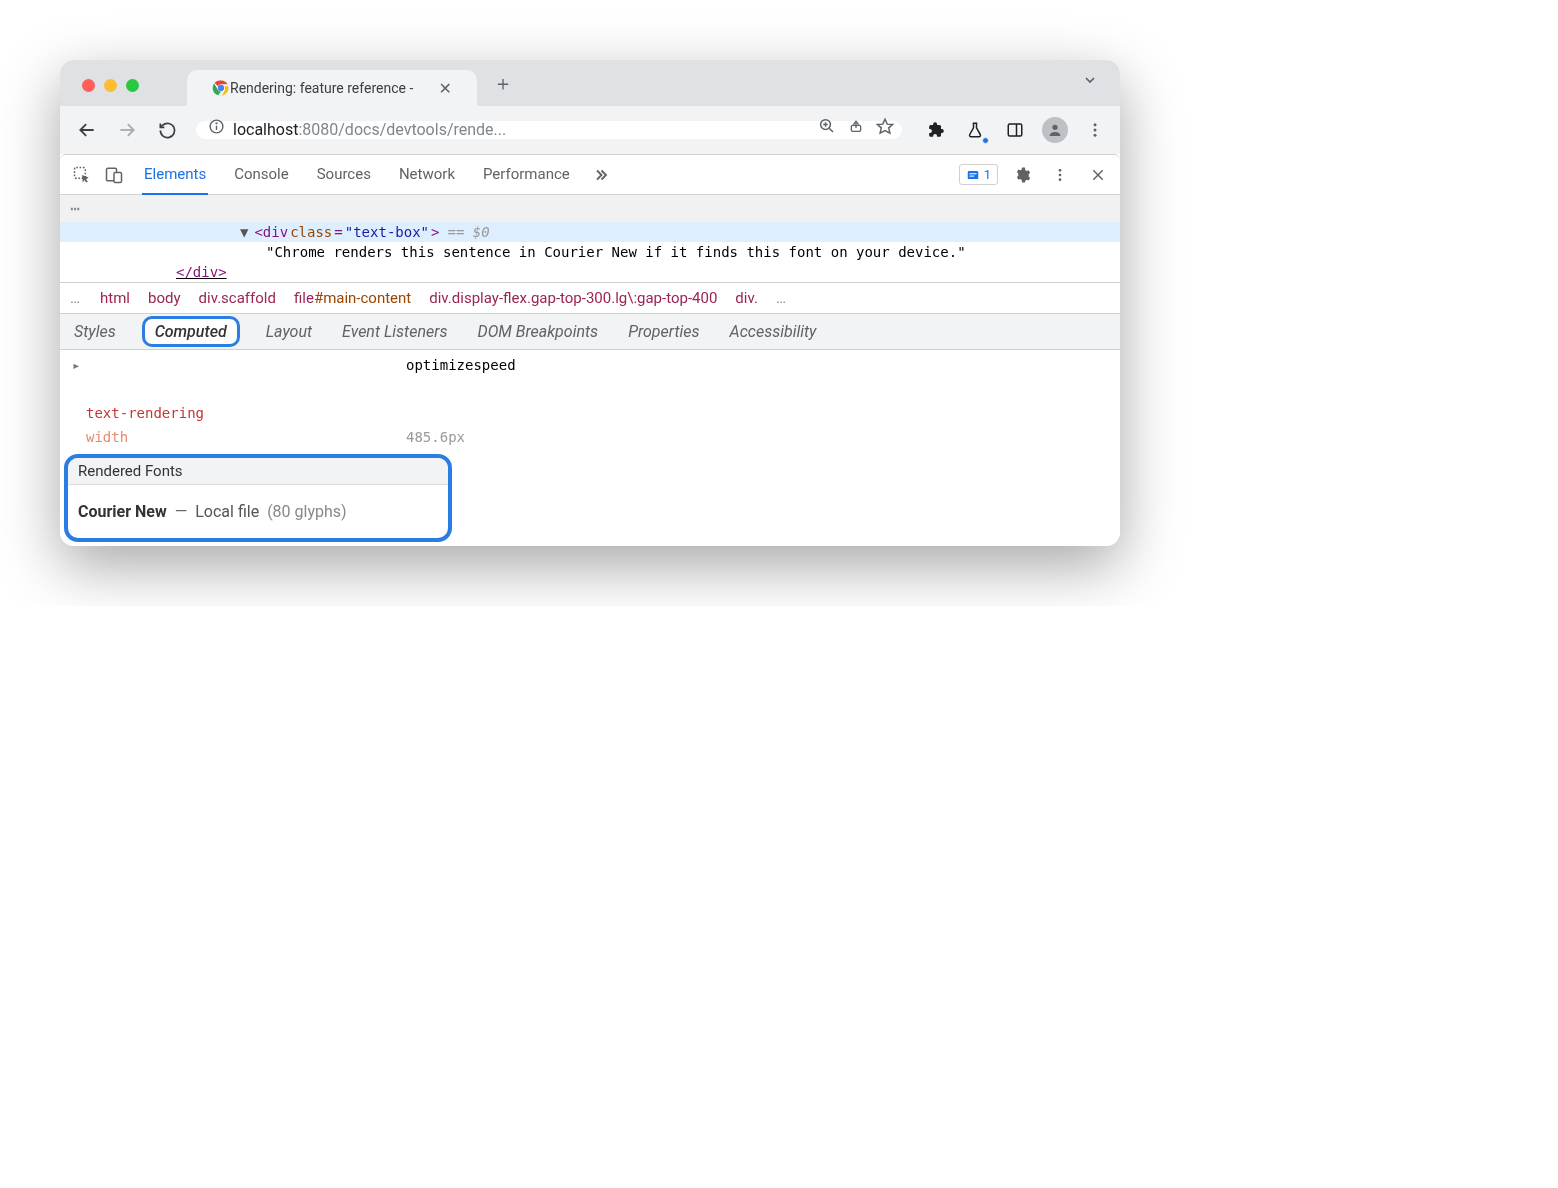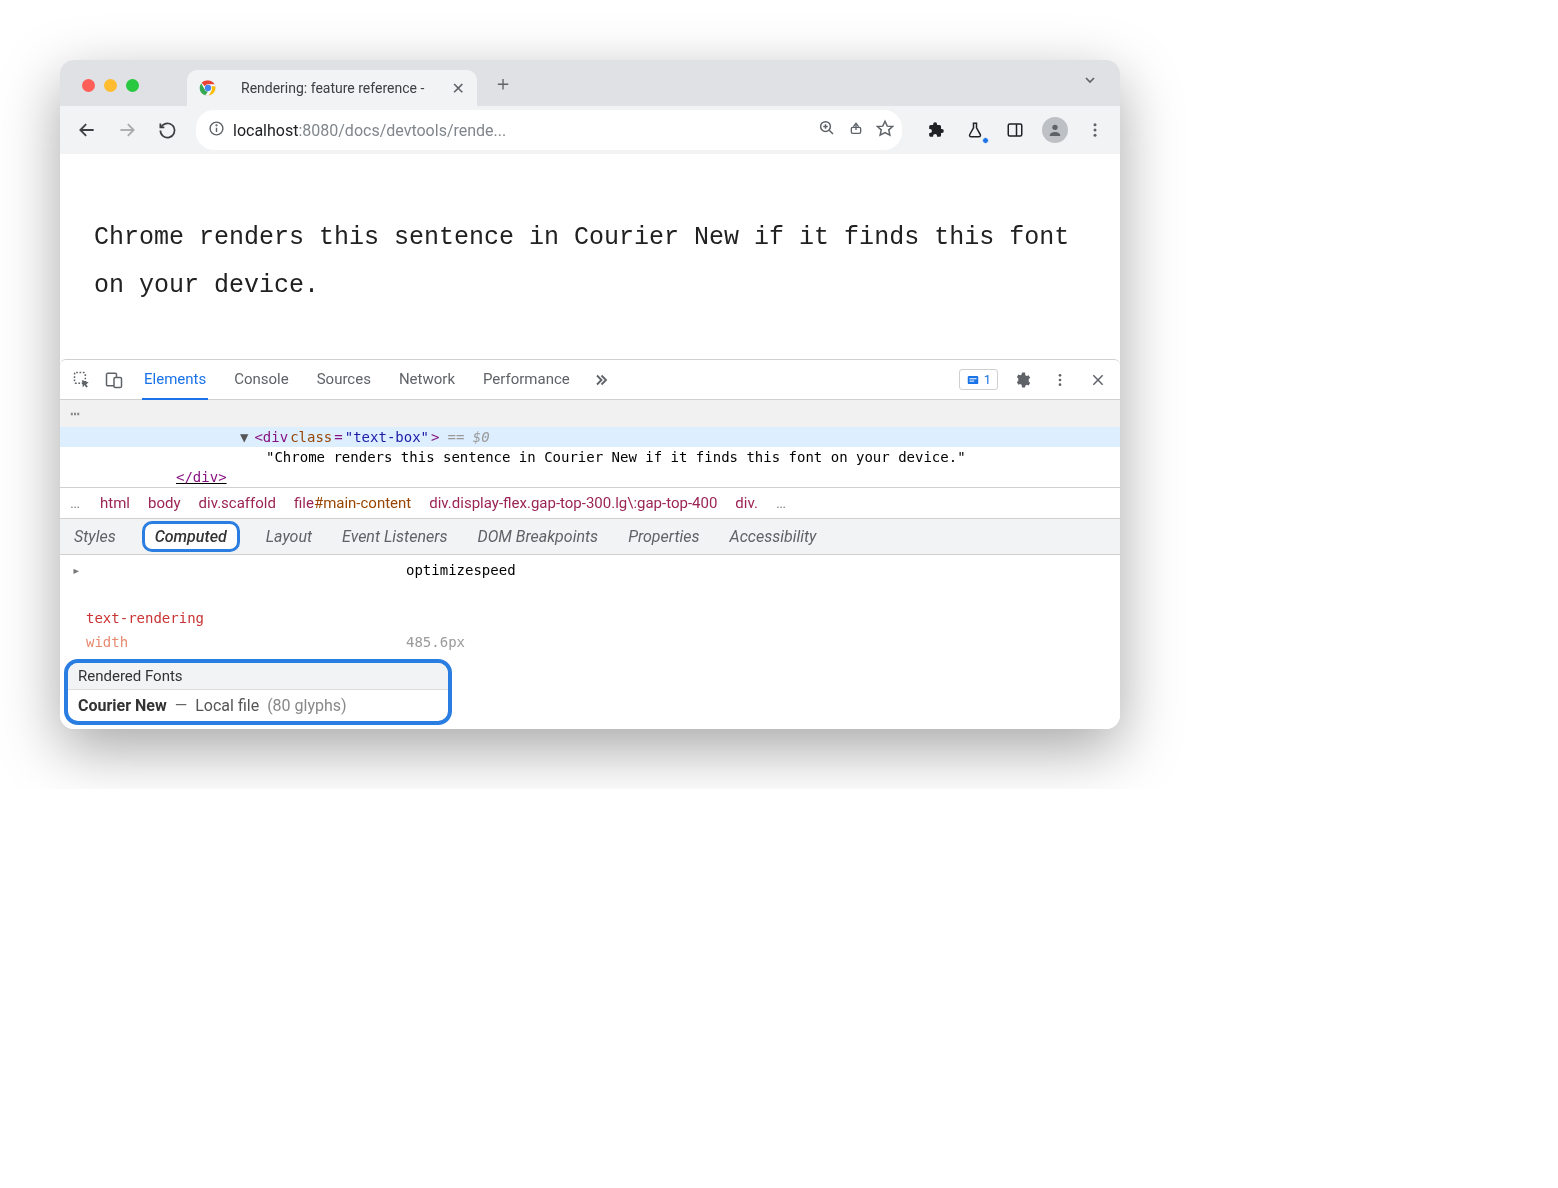--- a/index.html
+++ b/index.html
@@ -28,42 +28,42 @@
 .tl { width: 13px; height: 13px; border-radius: 50%; }
 .tl.red { background: #ff5f57; }
 .tl.yellow { background: #febc2e; }
 .tl.green { background: #28c840; }
 .tab {
   background: #f1f3f4;
   height: 36px;
   border-radius: 10px 10px 0 0;
   display: flex;
   align-items: center;
-  padding: 0 12px;
+  padding: 0 25px;
   margin-left: 48px;
   min-width: 290px;
-  gap: 24px;
+  gap: 0;
 }
 .tab-favicon svg { width: 18px; height: 18px; display:block; }
 .tab-title { font-size: 14px; color: #3c4043; white-space: nowrap; overflow:hidden; text-overflow: ellipsis; flex:1; }
 .tab-close { font-size: 16px; color: #5f6368; cursor:pointer; }
 .newtab { margin-left: 12px; margin-bottom: 9px; font-size: 20px; color: #5f6368; cursor:pointer; width:28px; height:28px; display:flex; align-items:center; justify-content:center; border-radius:50%;}
 .tab-dropdown { margin-left:auto; margin-right:16px; margin-bottom:12px; color:#5f6368; width:28px; height:28px; display:flex; align-items:center; justify-content:center;}
 
 .toolbar {
   background: #f1f3f4;
   height: 48px;
   display: flex;
   align-items: center;
   padding: 0 10px;
   gap: 6px;
 }
 .tbtn { width: 34px; height: 34px; display:flex; align-items:center; justify-content:center; color:#5f6368; cursor:pointer; border-radius:50%; }
 .tbtn.disabled { opacity: 0.4; }
-.omnibox { flex:1; background:#fff; border-radius: 18px; height:40px; display:flex; align-items:center; padding:0 8px 0 12px; gap:8px; margin:0 6px;}
+.omnibox { flex:1; background:#fff; border-radius: 18px; height:18px; display:flex; align-items:flex-end; padding:0 8px 0 12px; gap:8px; margin:0 6px;}
 .pageinfo { color:#5f6368; }
 .url-text { flex:1; font-size:16px; color:#202124; white-space:nowrap; overflow:hidden;}
 .url-muted { color:#80868b; }
 .omni-icons { display:flex; gap:12px; align-items:center; color:#5f6368;}
 .ext-icons { display:flex; gap:10px; align-items:center; color:#3c4043; margin-left:6px;}
 .ext-icons .ic { width:30px; height:30px; display:flex; align-items:center; justify-content:center; }
 
 .page-content {
   background:#fff;
   padding: 60px 30px 50px 34px;
@@ -148,21 +148,21 @@
 .comp-val.dim { color:#9a9a9a;}
 
 .rendered-fonts {
   border: 4px solid #2a7de1;
   border-radius: 14px;
   margin: 4px 8px 0 4px;
   width: 388px;
   overflow:hidden;
 }
 .rf-header { background:#f1f3f4; border-bottom:1px solid #ddd; padding:4px 10px; font-size:15px; color:#333;}
-.rf-body { padding:6px 10px; font-size:16px; color:#333; display:flex; align-items:baseline; gap:8px;}
+.rf-body { padding:17px 10px; font-size:16px; color:#333; display:flex; align-items:baseline; gap:8px;}
 .rf-name { font-weight:700;}
 .rf-dash { color:#666; }
 .rf-src { color:#555; }
 .rf-count { color:#888;}
 
 .profile-circle { width:26px; height:26px; border-radius:50%; background:#bdc1c6; display:flex; align-items:center; justify-content:center;}
 .profile-circle svg{width:16px;height:16px;fill:#5f6368;}
 </style>
 </head>
 <body>
@@ -272,23 +272,20 @@
       <div class="ic">
           <svg width="18" height="18" viewBox="0 0 24 24" fill="#5f6368">
             <circle cx="12" cy="5" r="2"></circle>
             <circle cx="12" cy="12" r="2"></circle>
             <circle cx="12" cy="19" r="2"></circle>
           </svg>
         </div>
     </div>
   </div>
 
-  <div class="page-content">
-    <p>Chrome renders this sentence in Courier New if it finds this font on your device.</p>
-  </div>
 
   <div class="devtools">
     <div class="dt-header">
       <div class="dt-hbtn">
           <svg width="20" height="20" viewBox="0 0 24 24" fill="none" stroke="#5f6368" stroke-width="1.8">
             <rect x="3" y="3" width="13" height="13" rx="2" stroke-dasharray="2 2"></rect>
             <path d="M12 12l8 3-3 2 2 3-2 1-2-3-2 3z" fill="#5f6368" stroke="none"></path>
           </svg>
         </div>
       <div class="dt-hbtn">

